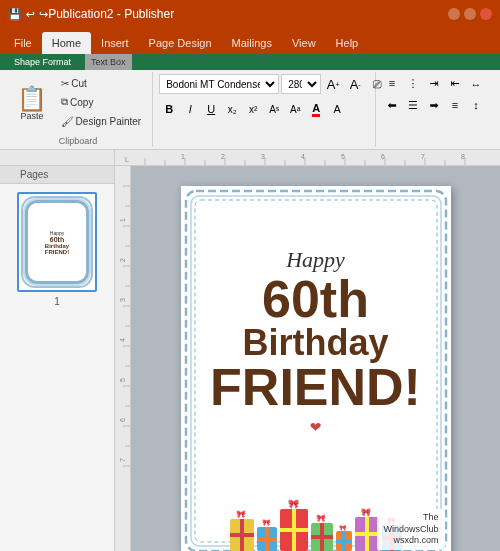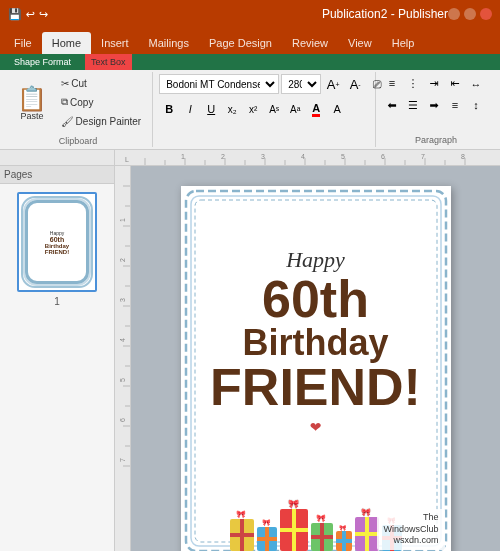--- a/index.html
+++ b/index.html
@@ -9,21 +9,21 @@
     .title-bar {
       background: #b83b00;
       color: white;
       height: 28px;
       display: flex;
       align-items: center;
       justify-content: space-between;
       padding: 0 8px;
       font-size: 12px;
     }
-    .title-bar-center { flex: 1; text-align: right; }
+    .title-bar-center { flex: 1; text-align: left; }
     .title-bar-controls { display: flex; gap: 4px; }
     .title-bar-btn { width: 12px; height: 12px; border-radius: 50%; background: rgba(255,255,255,0.3); border: none; cursor: pointer; }
     .quick-access { display: flex; align-items: center; gap: 4px; }
     .quick-access-icon { color: white; font-size: 11px; cursor: pointer; }
 
     
     .ribbon-tabs {
       background: #b83b00;
       display: flex;
       align-items: flex-end;
@@ -206,21 +206,21 @@
     
     .pages-panel {
       width: 115px;
       background: #f5f5f5;
       border-right: 1px solid #ccc;
       flex-shrink: 0;
       overflow-y: auto;
     }
     .pages-label {
       background: #e0e0e0;
-      padding: 3px 4px;
+      padding: 3px 20px;
       font-size: 10px;
       color: #555;
       border-bottom: 1px solid #ccc;
     }
     .page-thumb-container {
       padding: 8px;
       display: flex;
       flex-direction: column;
       align-items: center;
     }
@@ -420,21 +420,21 @@
     }
     .extra-tab-item {
       color: white;
       font-size: 9px;
       padding: 8px 6px;
       height: 100%;
       display: flex;
       align-items: center;
     }
     .extra-tab-item.active-ext {
-      background: #ef4444;
+      background: #a3a3a3;
       color: #333;
       font-size: 9px;
     }
   </style>
 </head>
 <body>
 
 <div class="title-bar">
   <div class="quick-access">
     <span class="quick-access-icon">💾</span>
@@ -446,23 +446,22 @@
     <button class="title-bar-btn"></button>
     <button class="title-bar-btn"></button>
     <button class="title-bar-btn" style="background:rgba(255,100,100,0.6);"></button>
   </div>
 </div>
 
 <div class="ribbon-tabs">
   <div class="ribbon-tab">File</div>
   <div class="ribbon-tab active">Home</div>
   <div class="ribbon-tab">Insert</div>
+  <div class="ribbon-tab">Page Design</div>
   <div class="ribbon-tab">Mailings</div>
-  <div class="ribbon-tab">Page Design</div>
-  <div class="ribbon-tab">Review</div>
   <div class="ribbon-tab">View</div>
   <div class="ribbon-tab">Help</div>
 </div>
 
 <div class="extra-tab-bar">
   <div class="extra-tab-item">Shape Format</div>
   <div class="extra-tab-item active-ext">Text Box</div>
 </div>
 
 <div class="ribbon">
@@ -532,21 +531,20 @@
         <button class="para-btn">↔</button>
       </div>
       <div class="para-row">
         <button class="para-btn">⬅</button>
         <button class="para-btn">☰</button>
         <button class="para-btn">➡</button>
         <button class="para-btn">≡</button>
         <button class="para-btn">↕</button>
       </div>
     </div>
-    <div class="ribbon-group-label">Paragraph</div>
   </div>
 </div>
 
 <div class="ruler-area">
   <div class="corner-box"></div>
   <div class="ruler">
     <svg width="100%" height="16">
       <rect width="100%" height="16" fill="#e8e8e8"></rect>
 
       <g fill="#888" font-size="7">

